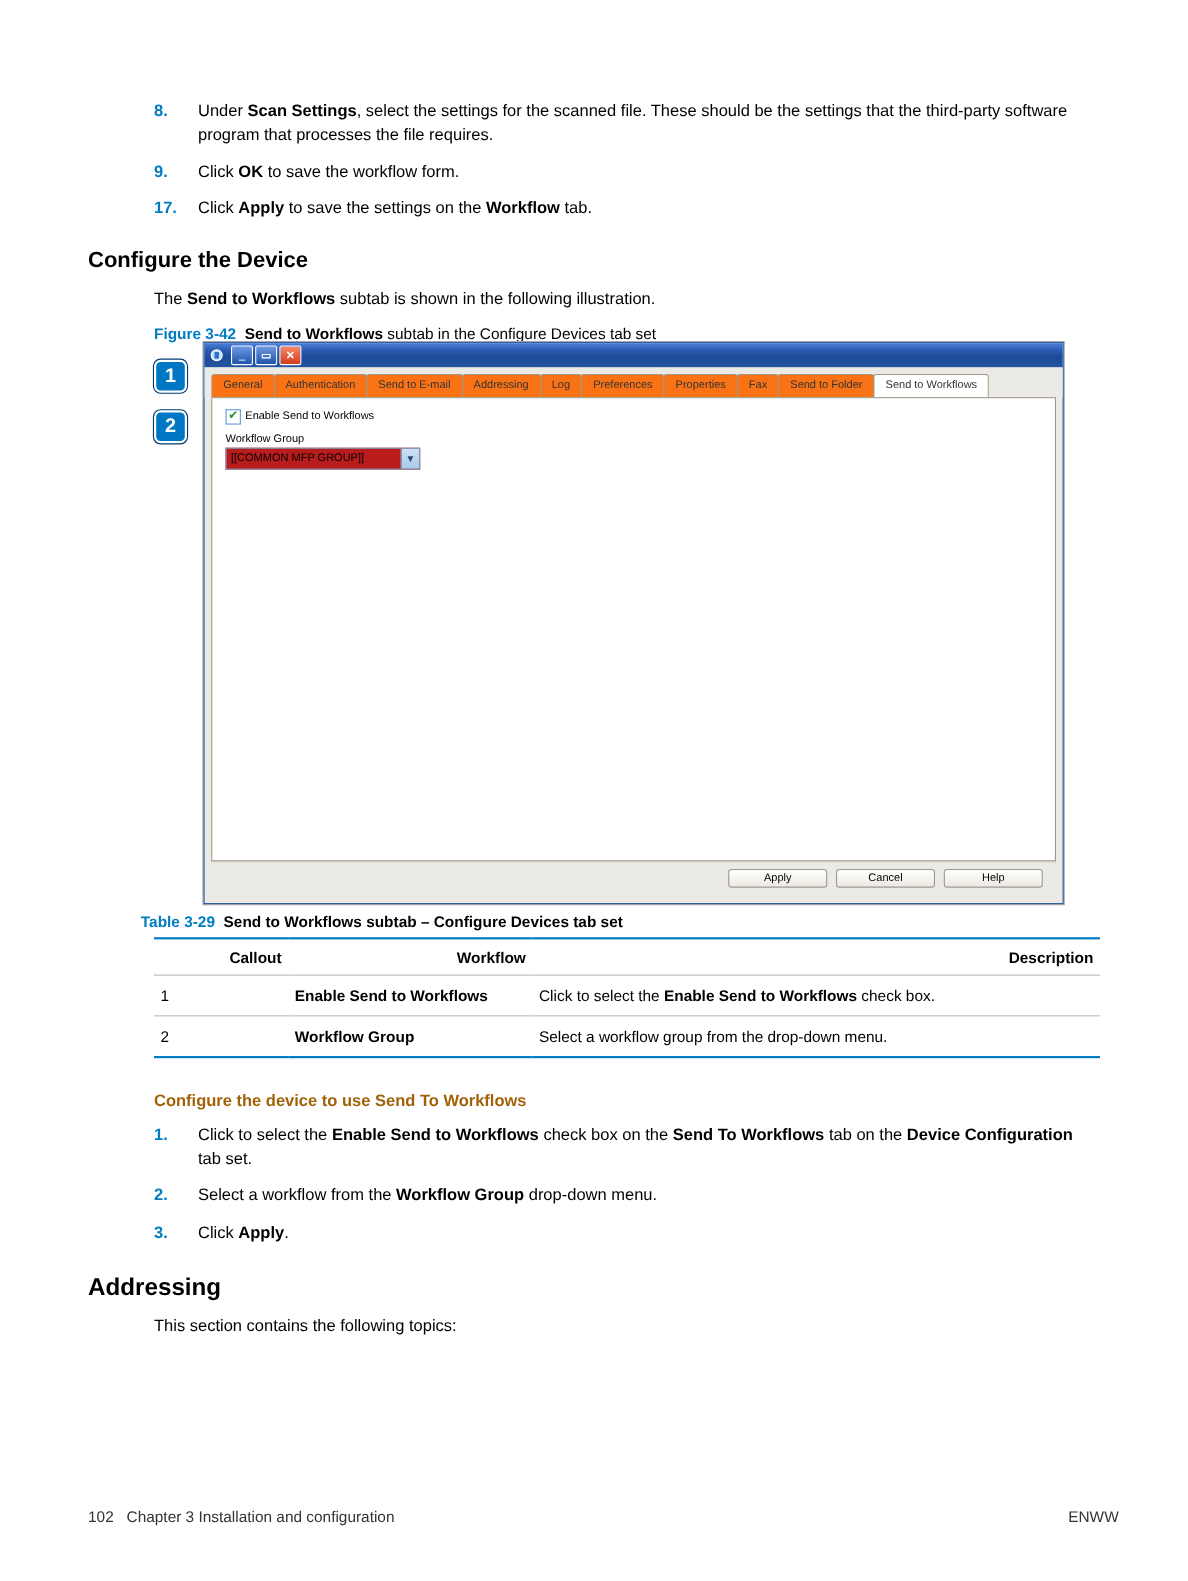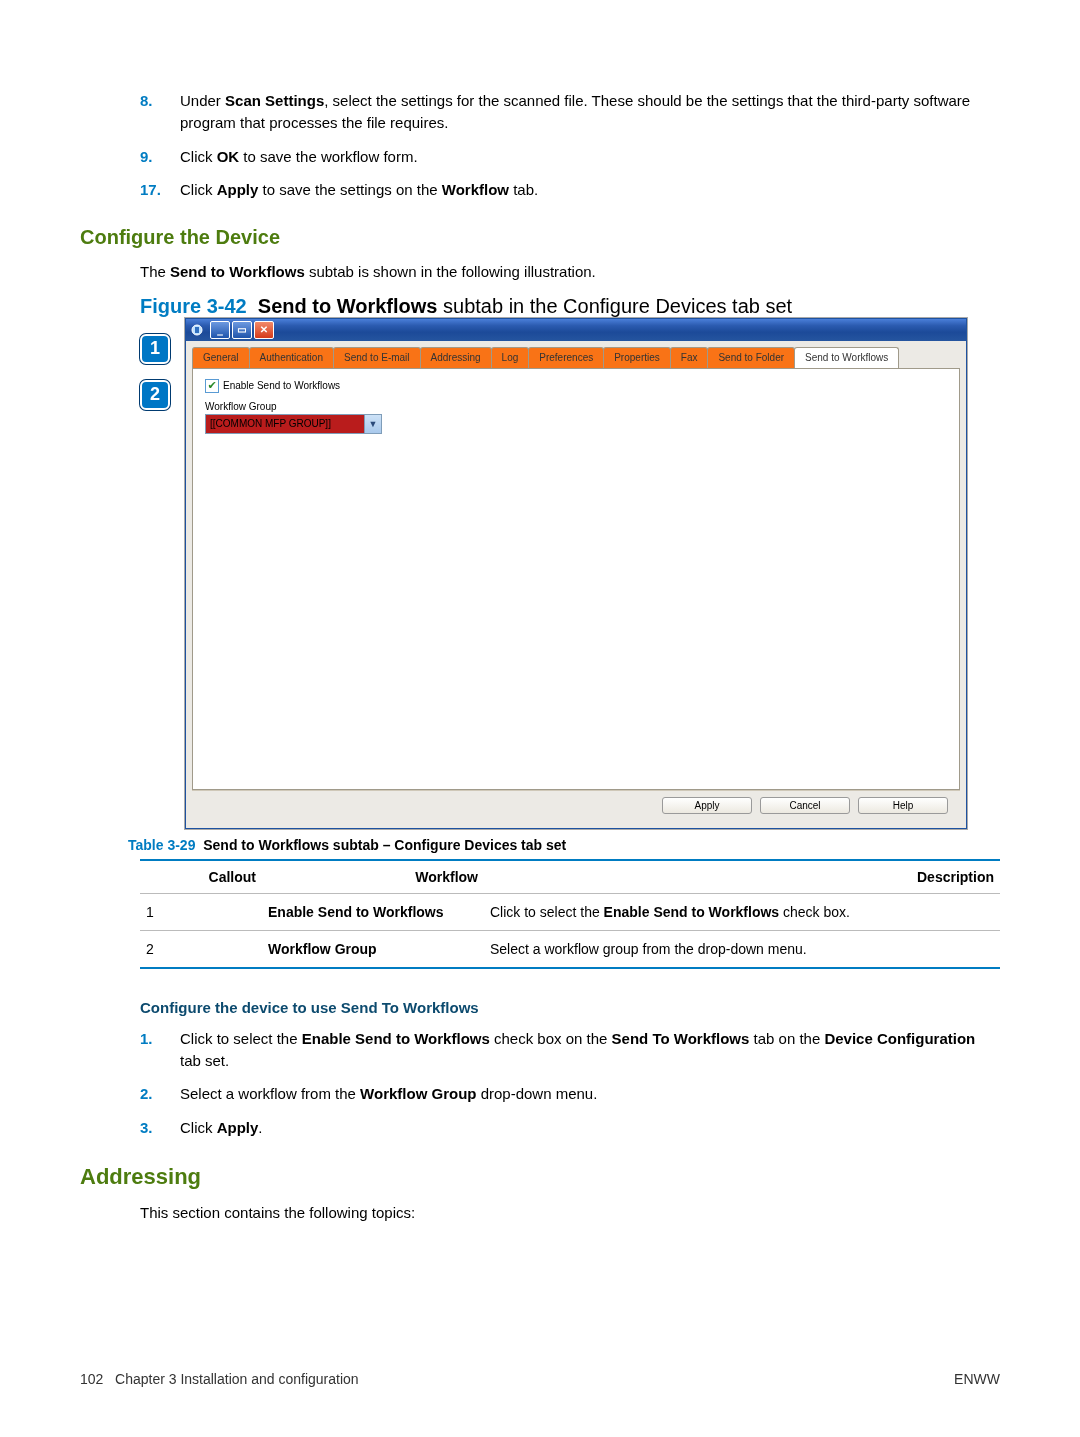--- a/index.html
+++ b/index.html
@@ -27,38 +27,38 @@
     margin-bottom: 12px;
     line-height: 1.45;
   }
   ol.steps li .num {
     width: 40px;
     flex-shrink: 0;
     color: #007cc2;
     font-weight: bold;
   }
   h2.section {
-    color: #4d7c0f;
+    color: #000000;
     font-size: 20px;
     font-weight: bold;
     margin: 20px 0 12px 0;
   }
   h3.subsection {
-    color: #0c4a6e;
+    color: #a16207;
     font-size: 15px;
     font-weight: bold;
     margin: 30px 0 12px 60px;
   }
   p.body {
     margin: 0 0 12px 60px;
     line-height: 1.45;
   }
   p.figcap {
     margin: 0 0 0 60px;
-    font-size: 20px;
+    font-size: 14px;
   }
   p.tabcap {
     margin: 8px 0 6px 48px;
     font-size: 14px;
   }
   .figcap .fignum, .tabcap .tabnum {
     color: #007cc2;
     font-weight: bold;
   }
   b { font-weight: bold; }
@@ -215,21 +215,21 @@
     vertical-align: top;
   }
   .ctable tbody tr:last-child td {
     border-bottom: 2px solid #007cc2;
   }
 
   .footer {
     position: absolute;
     bottom: 50px;
     left: 80px;
-    right: 80px;
+    right: 63px;
     display: flex;
     justify-content: space-between;
     font-size: 14px;
     color: #333;
   }
 </style>
 </head>
 <body>
 
 <div class="page">

